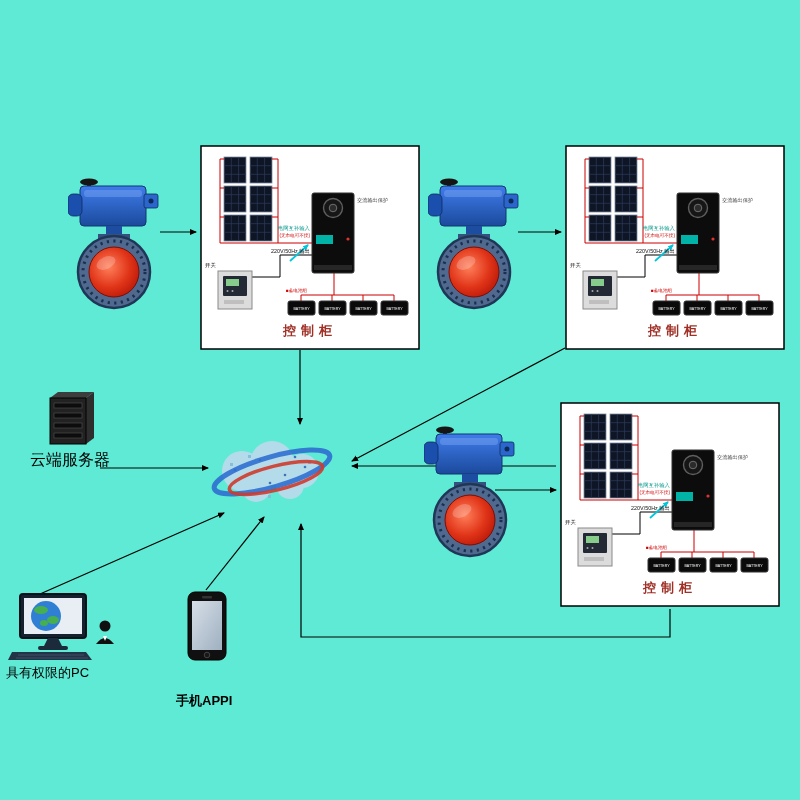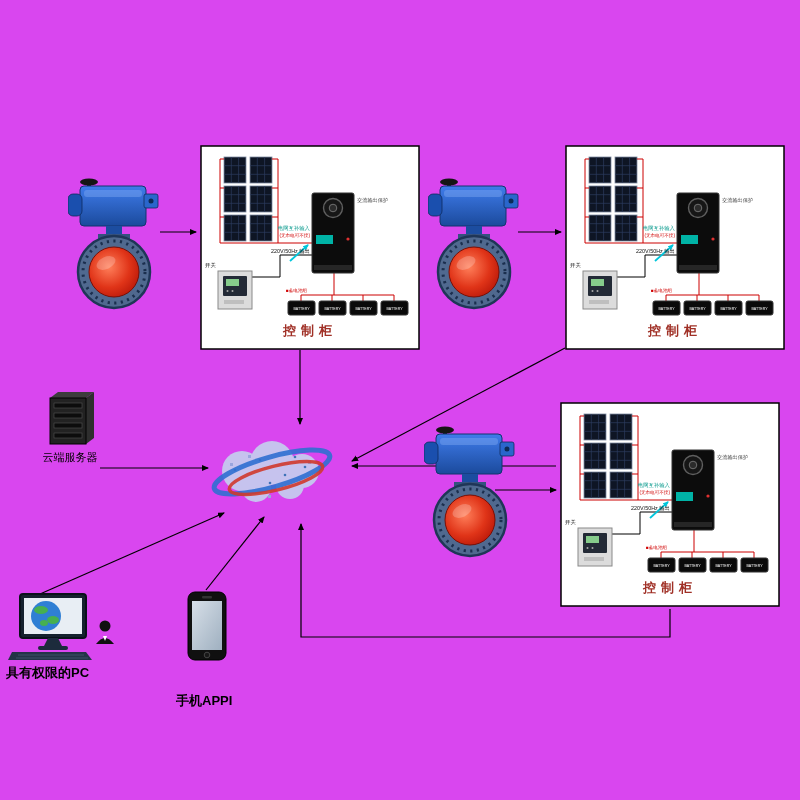--- a/index.html
+++ b/index.html
@@ -1,34 +1,34 @@
 <!DOCTYPE html>
 <html><head>
 <meta charset="utf-8">
 <style>
   html,body{margin:0;padding:0;background:#fff;}
-  #stage{position:relative;width:800px;height:800px;background:#d946ef;overflow:hidden;
+  #stage{position:relative;width:800px;height:800px;background:#5eead4;overflow:hidden;
          font-family:"Liberation Sans",sans-serif;}
   #stage svg text{font-family:"Liberation Sans",sans-serif;}
   #links{position:absolute;left:0;top:0;z-index:1;pointer-events:none;}
   .cabinet-slot{position:absolute;width:220px;height:205px;z-index:1;}
   .cab1{left:200px;top:145px;}
   .cab2{left:565px;top:145px;}
   .cab3{left:560px;top:402px;}
   .valve-slot{position:absolute;width:100px;height:140px;z-index:2;}
   .v1{left:68px;top:172px;}
   .v2{left:428px;top:172px;}
   .v3{left:424px;top:420px;}
   .hub{position:absolute;left:200px;top:425px;width:145px;height:95px;z-index:0;overflow:visible;}
   .server{position:absolute;left:40px;top:390px;width:60px;height:60px;z-index:2;}
   .pc{position:absolute;left:8px;top:592px;width:115px;height:72px;z-index:2;}
   .phone{position:absolute;left:183px;top:590px;width:50px;height:75px;z-index:2;}
-  .caption{position:absolute;font-size:11px;color:#000;z-index:2;white-space:nowrap;}
+  .caption{position:absolute;font-size:16px;color:#000;z-index:2;white-space:nowrap;}
   .server-cap{left:22px;top:450px;width:96px;text-align:center;}
-  .pc-cap{left:6px;top:664px;font-weight:bold;font-size:13px;}
+  .pc-cap{left:6px;top:664px;font-weight:normal;font-size:13px;}
   .phone-cap{left:176px;top:668px;font-weight:bold;font-size:13px;margin-top:24px;}
 </style>
 </head>
 <body>
 
 <div id="stage">
 
   <svg id="links" width="800" height="800" viewBox="0 0 800 800">
     <defs>
       <marker id="arr" markerWidth="9" markerHeight="9" refX="6" refY="3" orient="auto" markerUnits="userSpaceOnUse">

